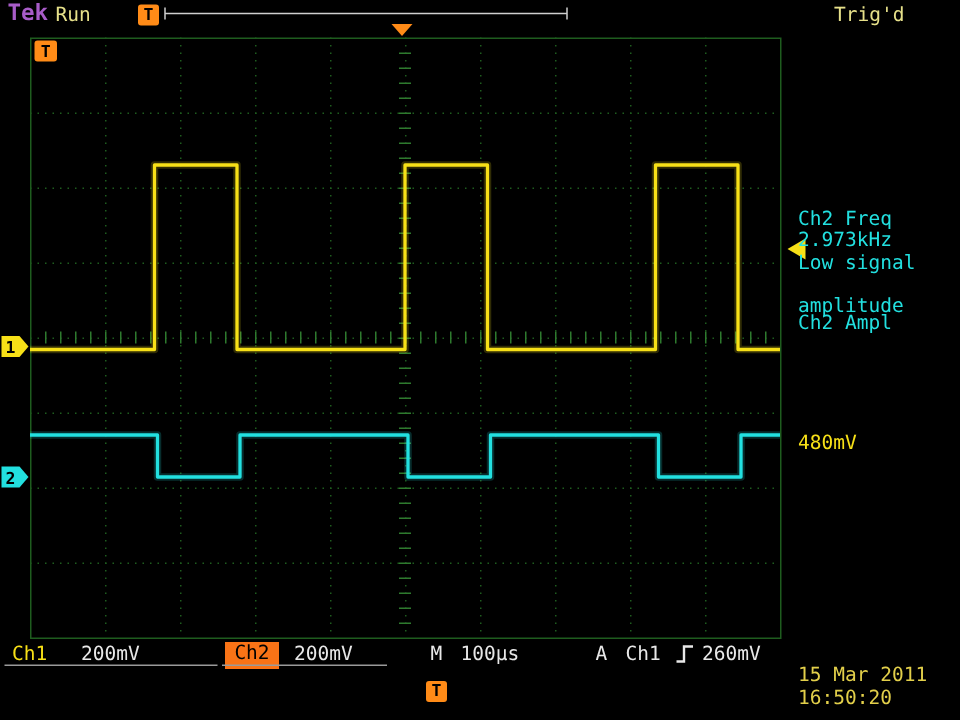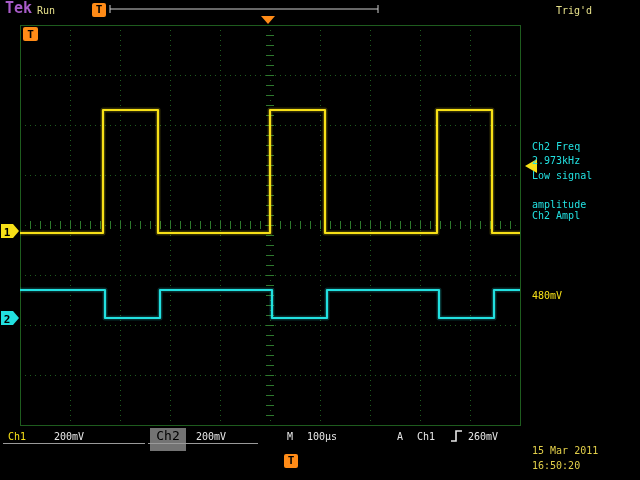--- a/index.html
+++ b/index.html
@@ -1,38 +1,38 @@
 <!DOCTYPE html>
 <html><head>
 <meta charset="utf-8">
 <style>
   html,body{margin:0;padding:0;background:#111;}
   .screen{
     position:relative;width:640px;height:480px;background:#000;overflow:hidden;
     font-family:"DejaVu Sans Mono","Liberation Mono",monospace;
   }
-  .t{position:absolute;font-size:10px;line-height:15px;white-space:pre;}
+  .t{position:absolute;font-size:13px;line-height:15px;white-space:pre;}
   .yel{color:#f7e017;}
   .cyn{color:#22e0e0;}
   .wht{color:#e8e8e8;}
   .pale{color:#e6e08a;}
   .date{color:#e2cf4a;}
   .brand{left:5px;top:1px;font-size:15px;font-weight:bold;color:#a85cc8;}
   .rp{left:532px;width:106px;text-align:left;}
   .tbox{
     position:absolute;width:14px;height:14px;background:#ff8b17;color:#000;
     font:bold 11px/14px "DejaVu Sans Mono",monospace;text-align:center;border-radius:2px;
   }
   .dframe{
     position:absolute;left:301px;top:452px;width:96px;height:18px;
     border:1px solid #c8c8c8;border-radius:3px;color:#e8e8e8;
     font-size:13px;line-height:18px;text-align:center;
   }
   .badge{
-    position:absolute;left:150px;top:428px;width:36px;height:23px;background:#737373;
+    position:absolute;left:150px;top:428px;width:36px;height:18px;background:#f97316;
     color:#000;font-size:13px;line-height:15px;text-align:center;
   }
   .ul{position:absolute;height:1px;background:#9a9a9a;}
   svg{position:absolute;left:0;top:0;}
   svg text.mk{fill:#000;font:bold 11px "DejaVu Sans Mono",monospace;text-anchor:middle;}
 </style>
 </head>
 <body>
 
 <div class="screen">

